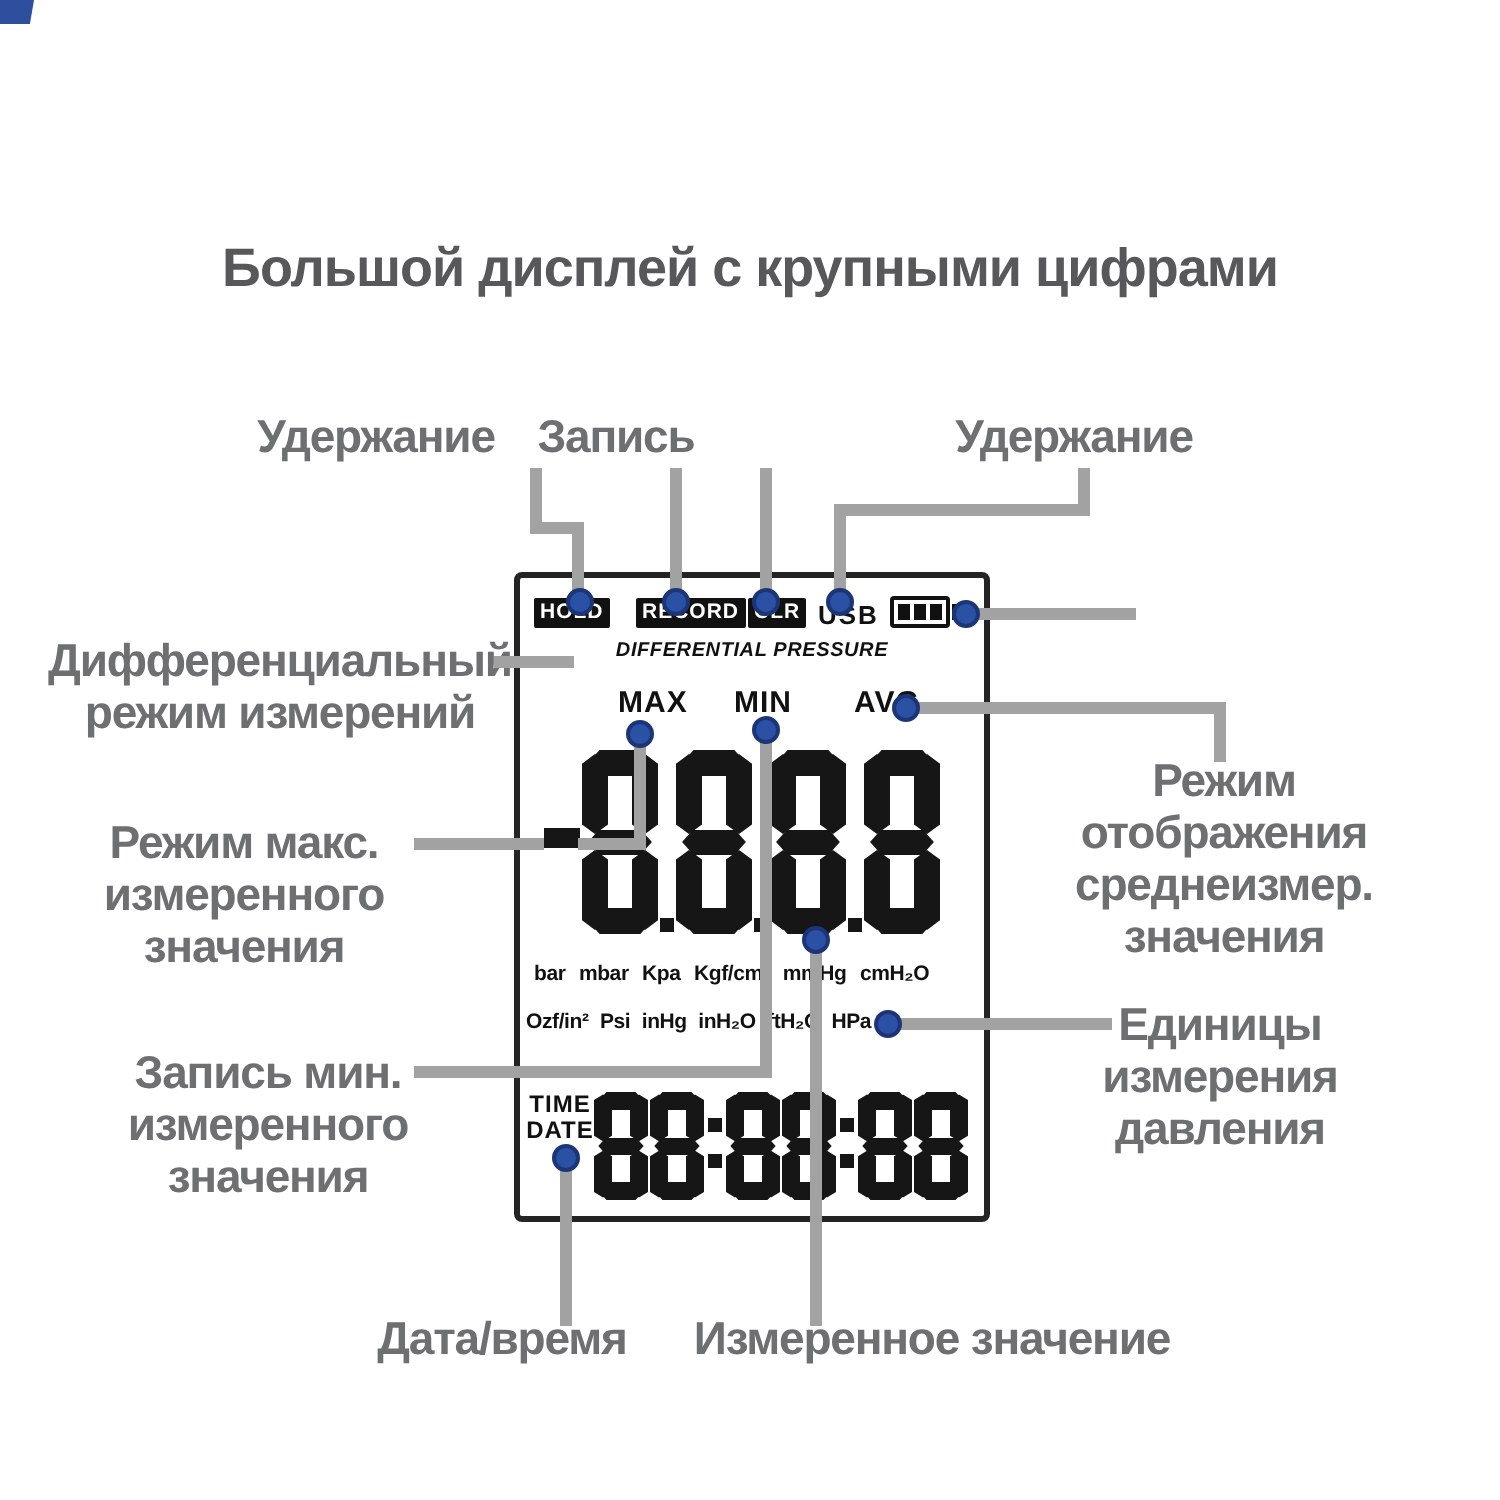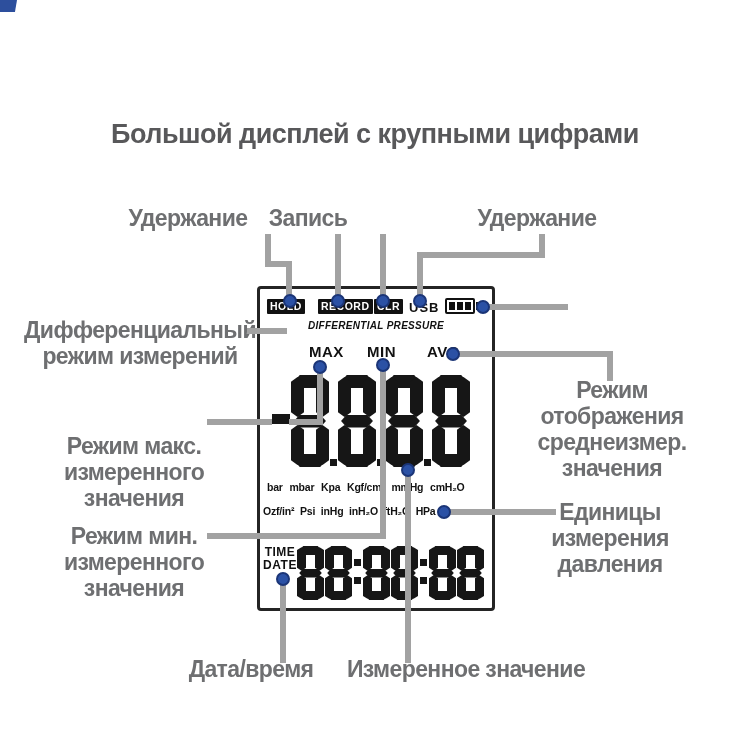--- a/index.html
+++ b/index.html
@@ -42,24 +42,24 @@
   <div class="corner" style="background: rgb(45, 79, 157);"></div>
 
   <div class="subtitle">Большой дисплей с крупными цифрами</div>
 
   <div class="lbl" style="left:188px;top:205px;">Удержание</div>
   <div class="lbl" style="left:308px;top:205px;">Запись</div>
   <div class="lbl" style="left:537px;top:205px;">Удержание</div>
 
   <div class="lbl" style="left:140px;top:317px;">Дифференциальный
 режим измерений</div>
-  <div class="lbl" style="left:134px;top:408px;margin-top:25px;">Режим макс.
+  <div class="lbl" style="left:122px;top:408px;">Режим макс.
 измеренного
 значения</div>
-  <div class="lbl" style="left:134px;top:523px;">Режим мин.
+  <div class="lbl" style="left:134px;top:523px;">Запись мин.
 измеренного
 значения</div>
 
   <div class="lbl" style="left:612px;top:377px;">Режим
 отображения
 среднеизмер.
 значения</div>
   <div class="lbl" style="left:610px;top:499px;">Единицы
 измерения
 давления</div>

